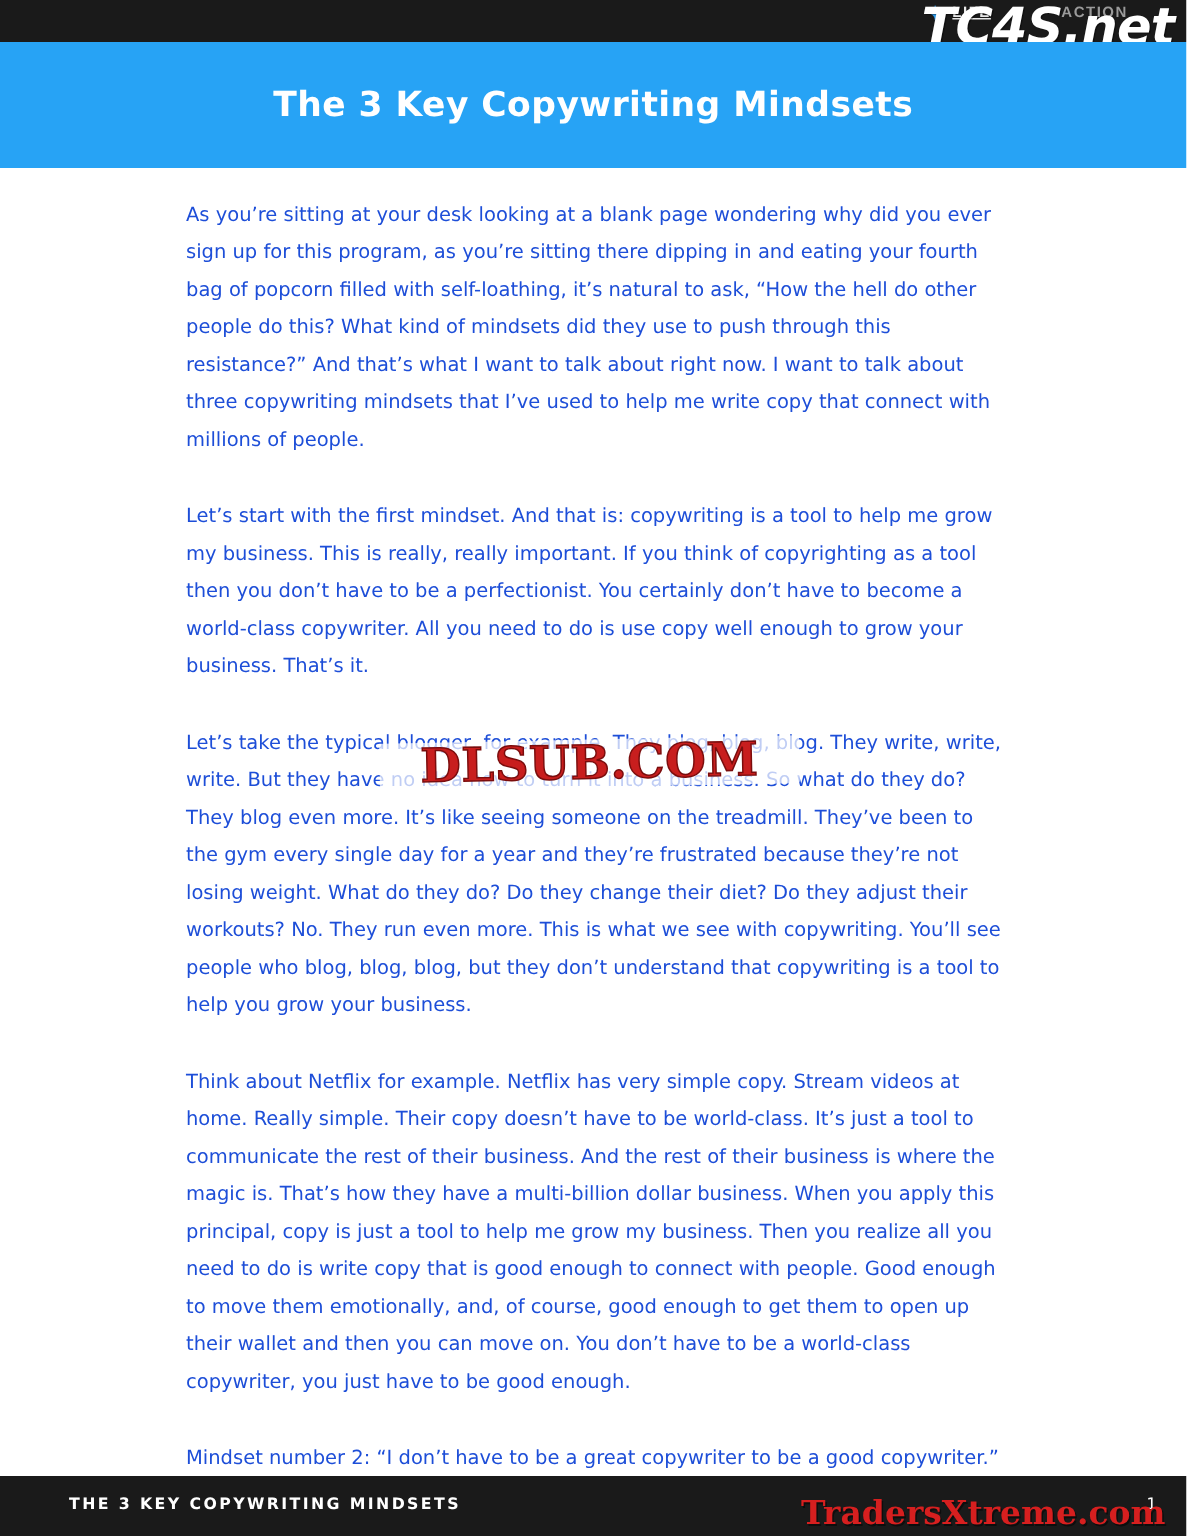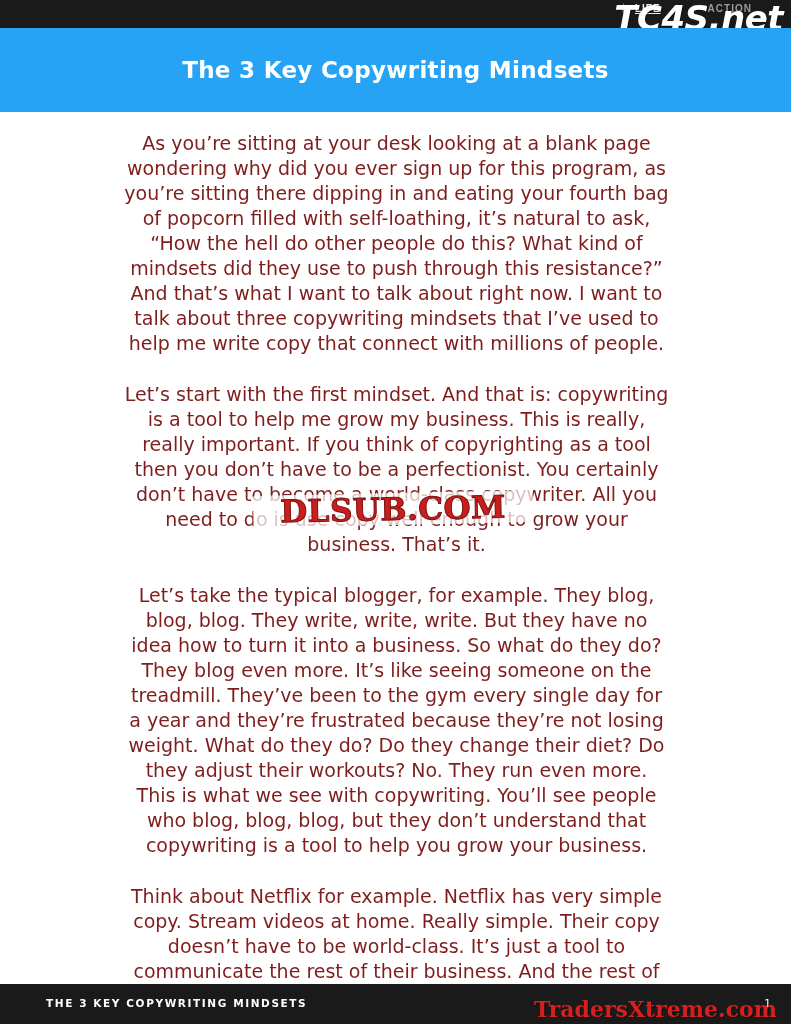--- a/index.html
+++ b/index.html
@@ -74,25 +74,25 @@
 
   
   .content {
     position: absolute;
     top: 131px;
     left: 124px;
     width: 545px;
   }
   .content p {
     margin: 0 0 26px 0;
-    color: #7f1d1d;
-    font-size: 19px;
+    color: #1d4ed8;
+    font-size: 13px;
     line-height: 25px;
     font-family: "DejaVu Sans", sans-serif;
-    text-align: center;
+    text-align: left;
   }
 
   
   .bottombar {
     position: absolute;
     left: 0;
     bottom: 0;
     width: 791px;
     height: 40px;
     background: #1a1a1a;

